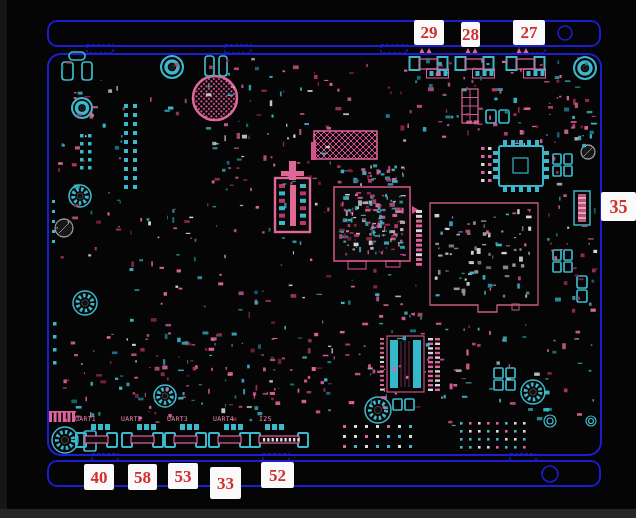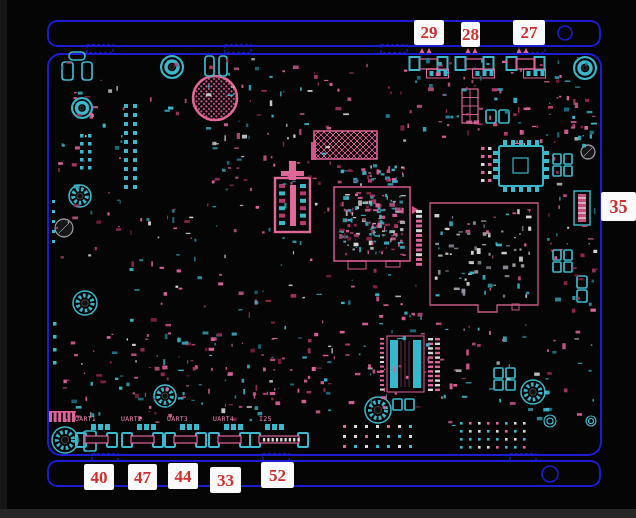--- a/index.html
+++ b/index.html
@@ -11,21 +11,21 @@
   .callout{position:absolute;display:flex;align-items:center;justify-content:center;
            background:#fafafa;color:#cf2f2f;font-family:"Liberation Serif",serif;
            font-weight:bold;font-size:17px;border-radius:2px;line-height:1;}
   #c29{left:414px;top:20px;width:30px;height:25px}
   #c28{left:461px;top:22px;width:19px;height:25px}
   #c27{left:513px;top:20px;width:32px;height:25px}
   #c35{left:601px;top:192px;width:35px;height:29px;font-size:18px}
   #c30{left:84px;top:464px;width:30px;height:26px}
   #c31{left:128px;top:464px;width:29px;height:26px}
   #c32{left:168px;top:463px;width:30px;height:26px}
-  #c33{left:210px;top:467px;width:31px;height:26px}
+  #c33{left:210px;top:467px;width:31px;height:32px}
   #c34{left:261px;top:462px;width:33px;height:26px}
 </style>
 </head>
 <body>
 
 <div class="stage">
   <div class="edge-left"></div>
 
   <svg class="board" width="636" height="518" viewBox="0 0 636 518">
     <defs>
@@ -1326,19 +1326,19 @@
       <text x="213" y="421">UART4</text>
       <text x="259" y="421">I2S</text>
     </g>
   </svg>
 
   <div class="callout" id="c29">29</div>
   <div class="callout" id="c28">28</div>
   <div class="callout" id="c27">27</div>
   <div class="callout" id="c35">35</div>
   <div class="callout" id="c30">40</div>
-  <div class="callout" id="c31">47</div>
-  <div class="callout" id="c32">44</div>
+  <div class="callout" id="c31">58</div>
+  <div class="callout" id="c32">53</div>
   <div class="callout" id="c33">33</div>
   <div class="callout" id="c34">52</div>
 
   <div class="edge-bottom"></div>
 </div>
 
 </body></html>

